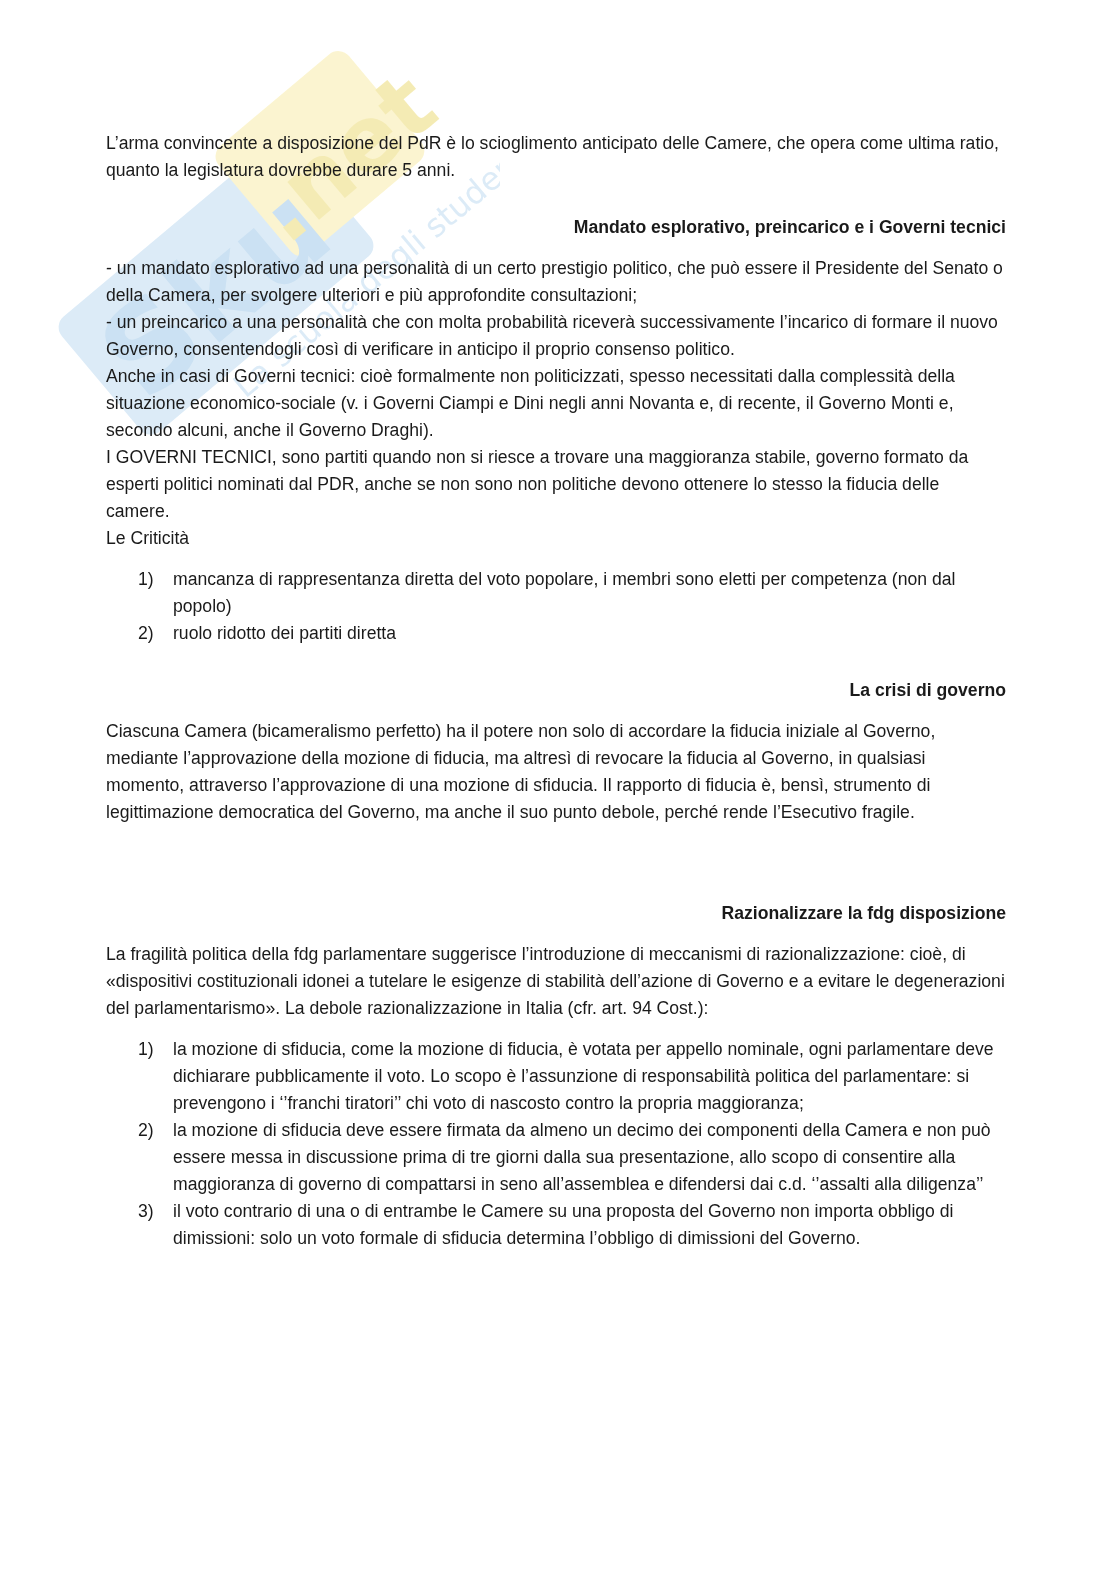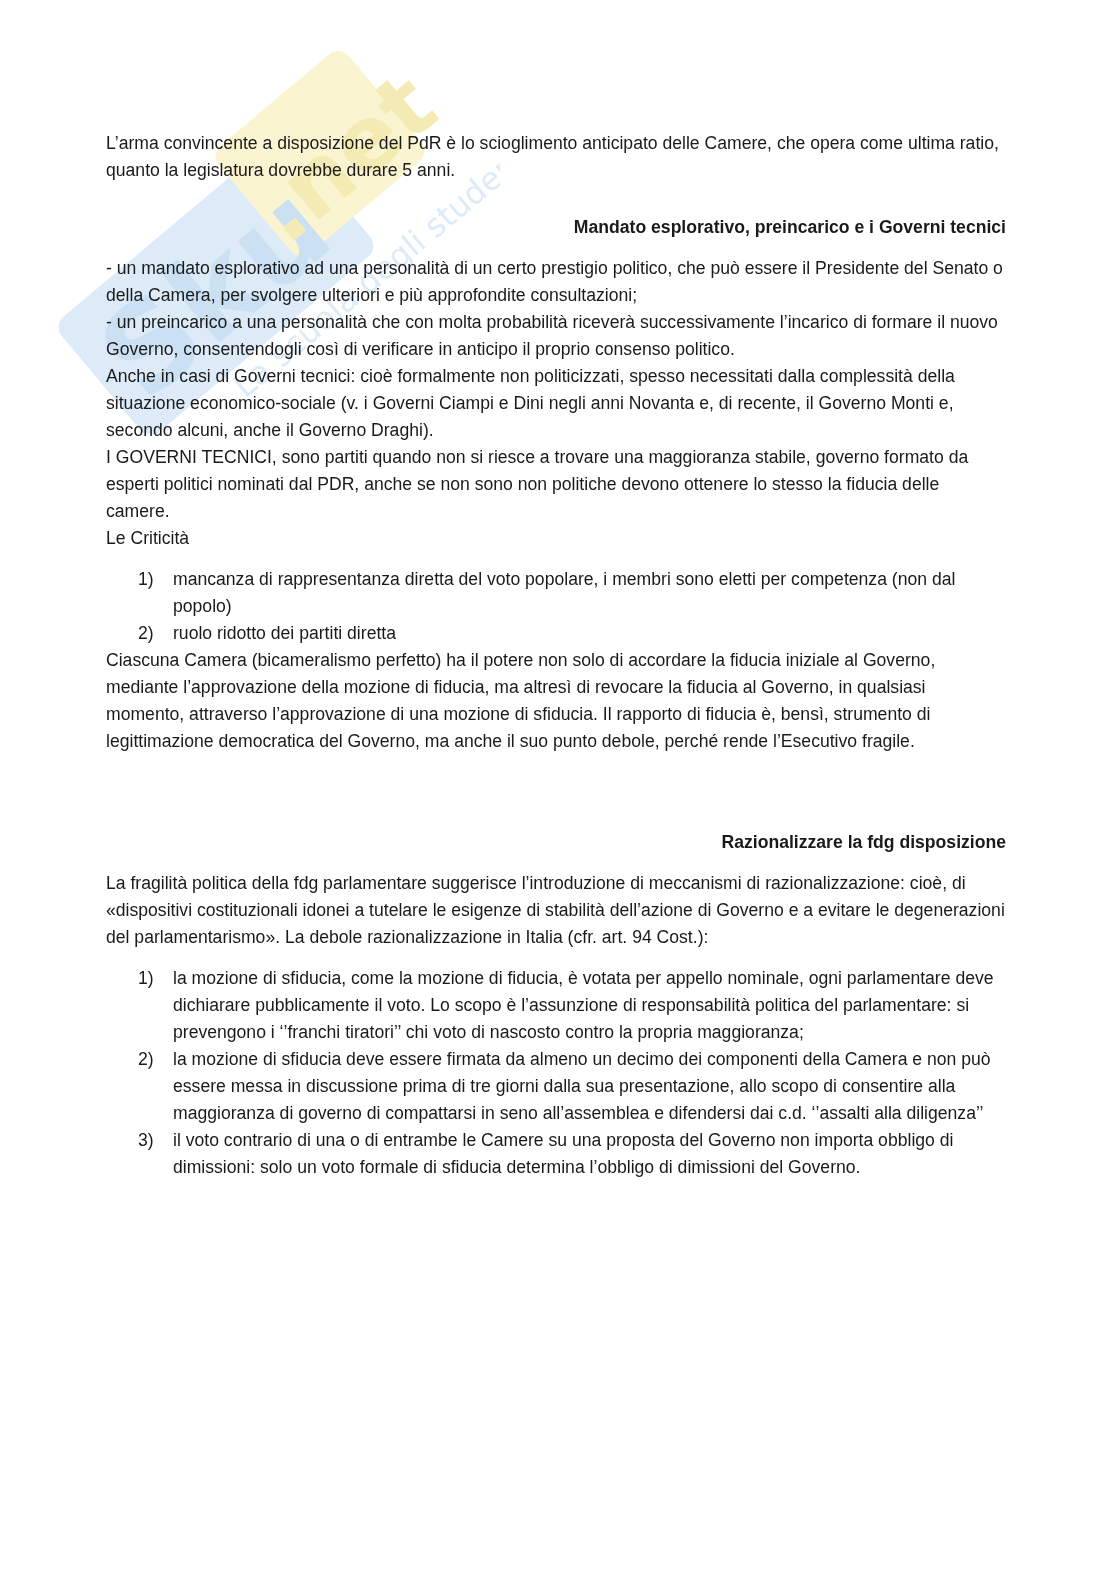--- a/index.html
+++ b/index.html
@@ -42,20 +42,21 @@
   <p><span>- </span><b>un mandato esplorativo</b><span> ad una personalità di un certo prestigio politico, che può essere il Presidente del Senato o della Camera, per svolgere ulteriori e più approfondite consultazioni;</span></p>
   <p><span>- </span><b>un preincarico</b><span> a una personalità che con molta probabilità riceverà successivamente l’incarico di formare il nuovo Governo, consentendogli così di verificare in anticipo il proprio consenso politico.</span></p>
   <p>Anche in casi di Governi tecnici: cioè formalmente non politicizzati, spesso necessitati dalla complessità della situazione economico-sociale (v. i Governi Ciampi e Dini negli anni Novanta e, di recente, il Governo Monti e, secondo alcuni, anche il Governo Draghi).</p>
   <p>I GOVERNI TECNICI, sono partiti quando non si riesce a trovare una maggioranza stabile, governo formato da esperti politici nominati dal PDR, anche se non sono non politiche devono ottenere lo stesso la fiducia delle camere.</p>
   <p>Le Criticità</p>
   <ol>
     <li><span class="num">1)</span><span>mancanza di rappresentanza diretta del voto popolare, i membri sono eletti per competenza (non dal popolo)</span></li>
     <li><span class="num">2)</span><span>ruolo ridotto dei partiti diretta</span></li>
   </ol>
 
+  <p class="h">La crisi di governo</p>
   <p>Ciascuna Camera (bicameralismo perfetto) ha il potere non solo di accordare la fiducia iniziale al Governo, mediante l’approvazione della mozione di fiducia, ma altresì di revocare la fiducia al Governo, in qualsiasi momento, attraverso l’approvazione di una mozione di sfiducia. Il rapporto di fiducia è, bensì, strumento di legittimazione democratica del Governo, ma anche il suo punto debole, perché rende l’Esecutivo fragile.</p>
 
   <div class="gap-lg"></div>
   <p class="h">Razionalizzare la fdg disposizione</p>
   <p>La fragilità politica della fdg parlamentare suggerisce l’introduzione di meccanismi di razionalizzazione: cioè, di «dispositivi costituzionali idonei a tutelare le esigenze di stabilità dell’azione di Governo e a evitare le degenerazioni del parlamentarismo». La debole razionalizzazione in Italia (cfr. art. 94 Cost.):</p>
   <ol>
     <li><span class="num">1)</span><span>la mozione di sfiducia, come la mozione di fiducia, </span><b>è votata per appello nominale,</b><span> ogni parlamentare deve dichiarare pubblicamente il voto. Lo scopo è l’assunzione di responsabilità politica del parlamentare: si prevengono i ‘’franchi tiratori’’ chi voto di nascosto contro la propria maggioranza;</span></li>
     <li><span class="num">2)</span><span>la mozione di sfiducia deve essere firmata da almeno un decimo dei componenti della Camera e non può essere messa in discussione prima di tre giorni dalla sua presentazione, allo scopo di consentire alla maggioranza di governo di compattarsi in seno all’assemblea e difendersi dai c.d. ‘’assalti alla diligenza’’</span></li>
     <li><span class="num">3)</span><span> il voto contrario di una o di entrambe le Camere su una proposta del Governo non importa obbligo di dimissioni: solo un voto formale di sfiducia determina l’obbligo di dimissioni del Governo.</span></li>
   </ol>

